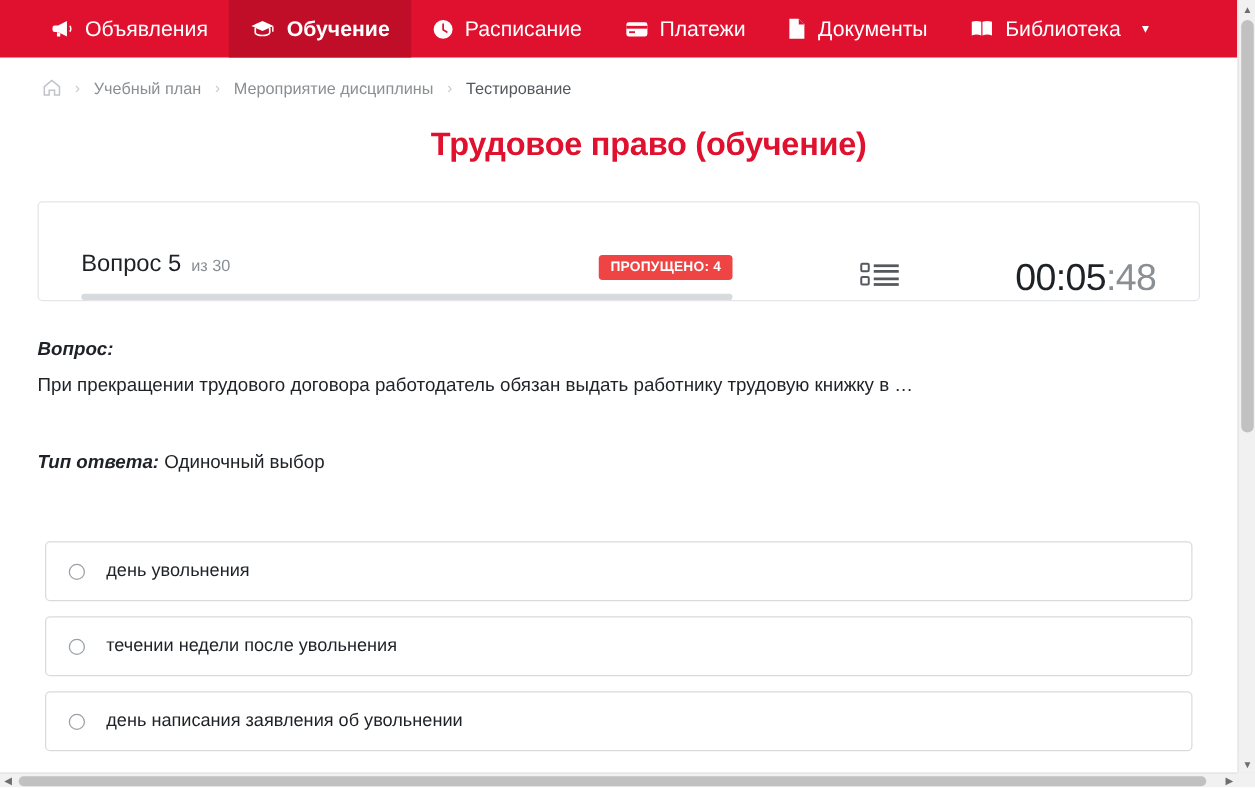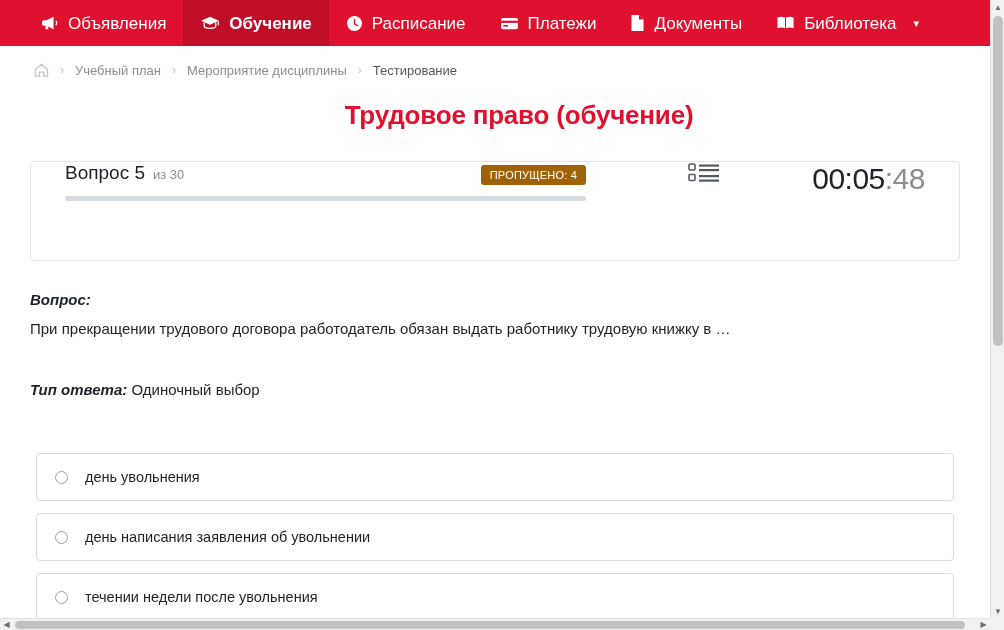--- a/index.html
+++ b/index.html
@@ -82,23 +82,23 @@
     margin: 20px 0 0 0;
     letter-spacing: -0.2px;
     padding-left: 48px;
   }
 
   
   .qcard {
     margin: 30px 30px 0 30px;
     border: 1px solid #e3e5e8;
     border-radius: 4px;
-    height: 100px;
-    display: flex;
-    align-items: flex-start;
+    height: 80px;
+    display: flex;
+    align-items: flex-end;
     background: #ffffff;
   }
   .qcard-left {
     flex: 0 0 560px;
     padding-left: 34px;
     padding-right: 10px;
   }
   .qnum-row {
     display: flex;
     align-items: baseline;
@@ -111,24 +111,24 @@
   .qof {
     font-size: 13px;
     color: #8a8f94;
   }
   .badge-wrap {
     margin-left: auto;
     display: flex;
     align-items: center;
   }
   .badge {
-    background: #a16207;
+    background: #ef4444;
     color: #ffffff;
     font-size: 11px;
-    font-weight: normal;
+    font-weight: bold;
     border-radius: 3px;
     padding: 4px 9px;
     letter-spacing: 0.2px;
     white-space: nowrap;
   }
   .progress {
     margin-top: 11px;
     height: 5px;
     background: #d8dbde;
     border-radius: 3px;
@@ -395,25 +395,25 @@
       </div>
     </div>
 
     <div class="options">
       <div class="option">
         <span class="radio"></span>
         <span class="opt-label">день увольнения</span>
       </div>
       <div class="option">
         <span class="radio"></span>
-        <span class="opt-label">день написания заявления об увольнении</span>
+        <span class="opt-label">течении недели после увольнения</span>
       </div>
       <div class="option">
         <span class="radio"></span>
-        <span class="opt-label">течении недели после увольнения</span>
+        <span class="opt-label">день написания заявления об увольнении</span>
       </div>
     </div>
 
   </div>
 
   <div class="scroll-v">
     <div class="arrow-up">▲</div>
     <div class="thumb"></div>
     <div class="arrow-down">▼</div>
   </div>

